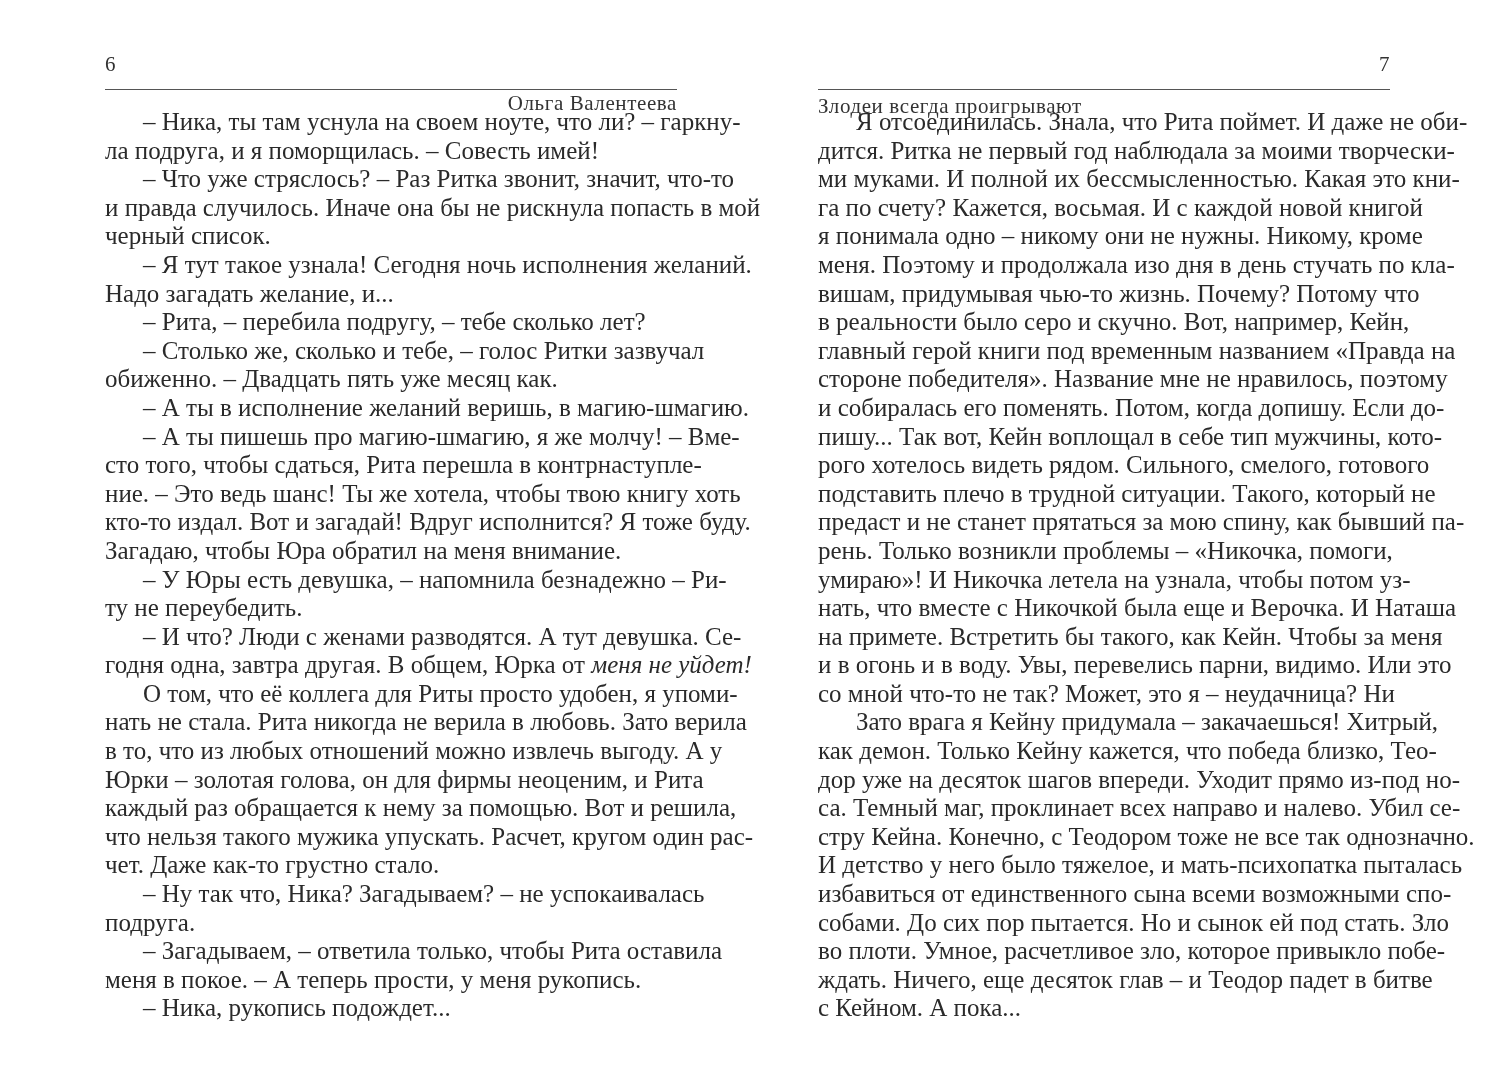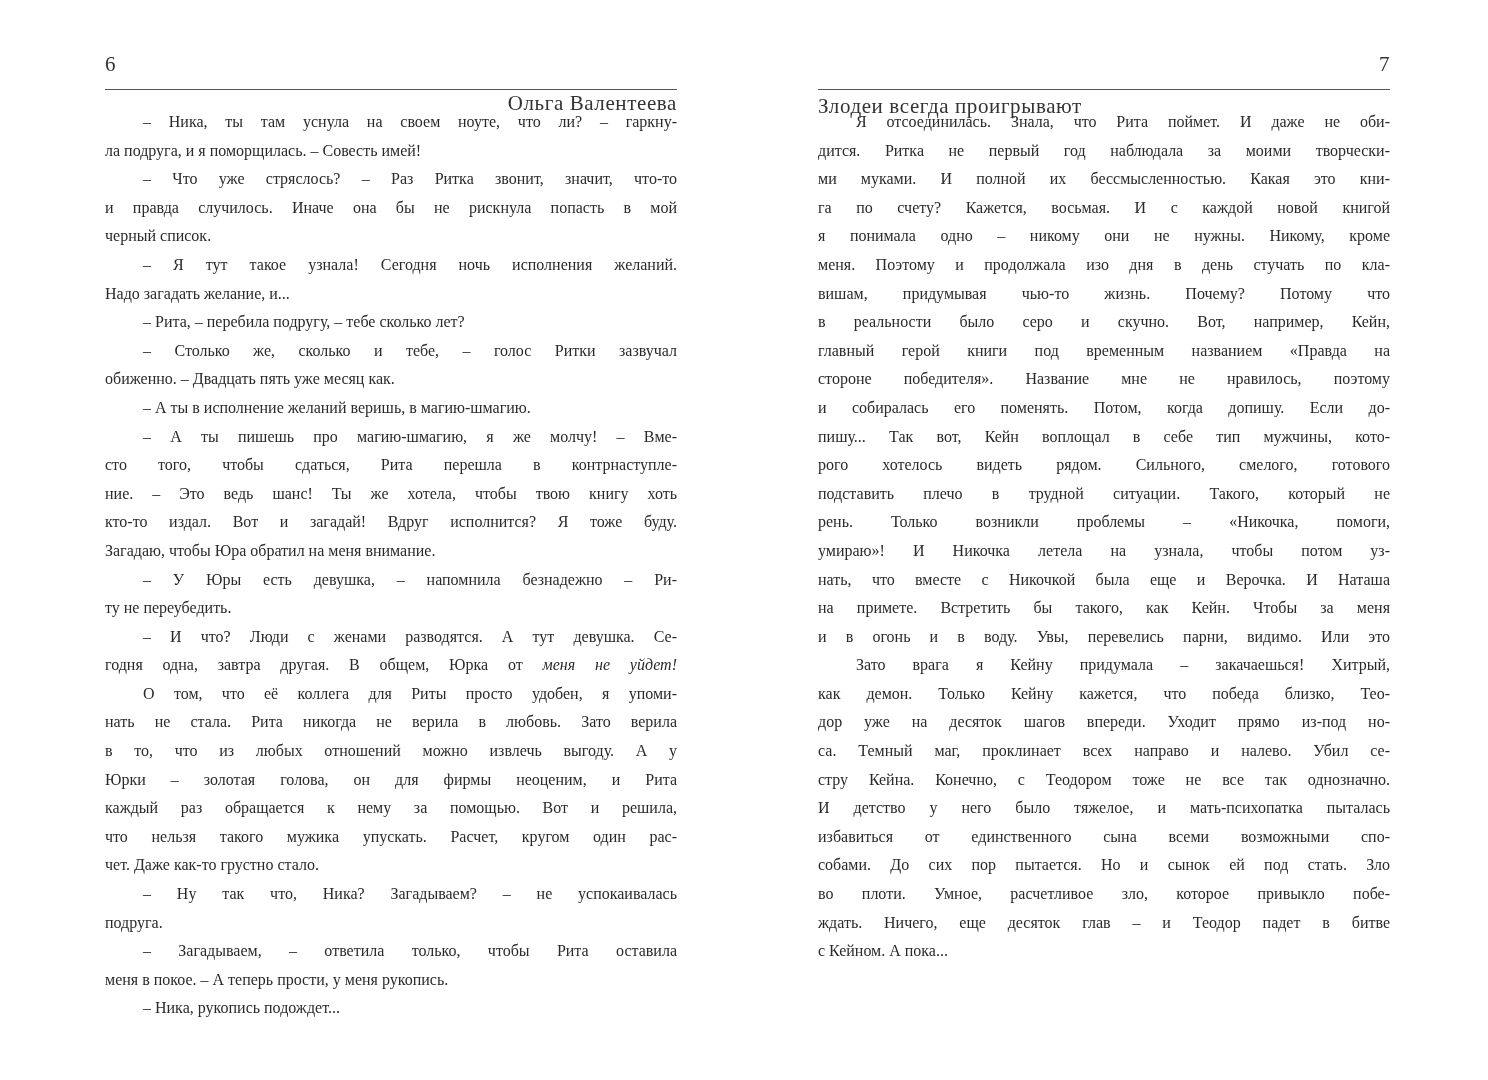--- a/index.html
+++ b/index.html
@@ -19,21 +19,21 @@
   .left .folio { left: 0; }
   .left .title { right: 0; margin-top: 39px; }
   .right .folio { right: 0; }
   .right .title { left: 0; margin-top: 42px; }
   .rule {
     position: absolute; top: 89px; left: 0; right: 0; height: 0;
     border-top: 1.3px solid #555;
   }
   .body-text {
     position: absolute; top: 108px; left: 0; right: 0;
-    font-size: 16px; line-height: 28.6px; text-align: justify; hyphens: manual;
+    font-size: 25px; line-height: 28.6px; text-align: justify; hyphens: manual;
   }
   .body-text .ln { display: block; text-align: justify; text-align-last: justify; white-space: nowrap; }
   .body-text .ln.last { text-align-last: left; }
   .body-text .ln.first { padding-left: 38px; }
   em { }
 </style>
 </head>
 <body>
 
 <div class="page left">
@@ -92,25 +92,27 @@
       <span class="ln">я понимала одно – никому они не нужны. Никому, кроме</span>
       <span class="ln">меня. Поэтому и продолжала изо дня в день стучать по кла-</span>
       <span class="ln">вишам, придумывая чью-то жизнь. Почему? Потому что</span>
       <span class="ln">в реальности было серо и скучно. Вот, например, Кейн,</span>
       <span class="ln">главный герой книги под временным названием «Правда на</span>
       <span class="ln">стороне победителя». Название мне не нравилось, поэтому</span>
       <span class="ln">и собиралась его поменять. Потом, когда допишу. Если до-</span>
       <span class="ln">пишу... Так вот, Кейн воплощал в себе тип мужчины, кото-</span>
       <span class="ln">рого хотелось видеть рядом. Сильного, смелого, готового</span>
       <span class="ln">подставить плечо в трудной ситуации. Такого, который не</span>
+      <span class="ln">предаст и не станет прятаться за мою спину, как бывший па-</span>
       <span class="ln">рень. Только возникли проблемы – «Никочка, помоги,</span>
       <span class="ln">умираю»! И Никочка летела на узнала, чтобы потом уз-</span>
       <span class="ln">нать, что вместе с Никочкой была еще и Верочка. И Наташа</span>
       <span class="ln">на примете. Встретить бы такого, как Кейн. Чтобы за меня</span>
       <span class="ln">и в огонь и в воду. Увы, перевелись парни, видимо. Или это</span>
+      <span class="ln">со мной что-то не так? Может, это я – неудачница? Ни</span>
       <span class="ln first">Зато врага я Кейну придумала – закачаешься! Хитрый,</span>
       <span class="ln">как демон. Только Кейну кажется, что победа близко, Тео-</span>
       <span class="ln">дор уже на десяток шагов впереди. Уходит прямо из-под но-</span>
       <span class="ln">са. Темный маг, проклинает всех направо и налево. Убил се-</span>
       <span class="ln">стру Кейна. Конечно, с Теодором тоже не все так однозначно.</span>
       <span class="ln">И детство у него было тяжелое, и мать-психопатка пыталась</span>
       <span class="ln">избавиться от единственного сына всеми возможными спо-</span>
       <span class="ln">собами. До сих пор пытается. Но и сынок ей под стать. Зло</span>
       <span class="ln">во плоти. Умное, расчетливое зло, которое привыкло побе-</span>
       <span class="ln">ждать. Ничего, еще десяток глав – и Теодор падет в битве</span>

